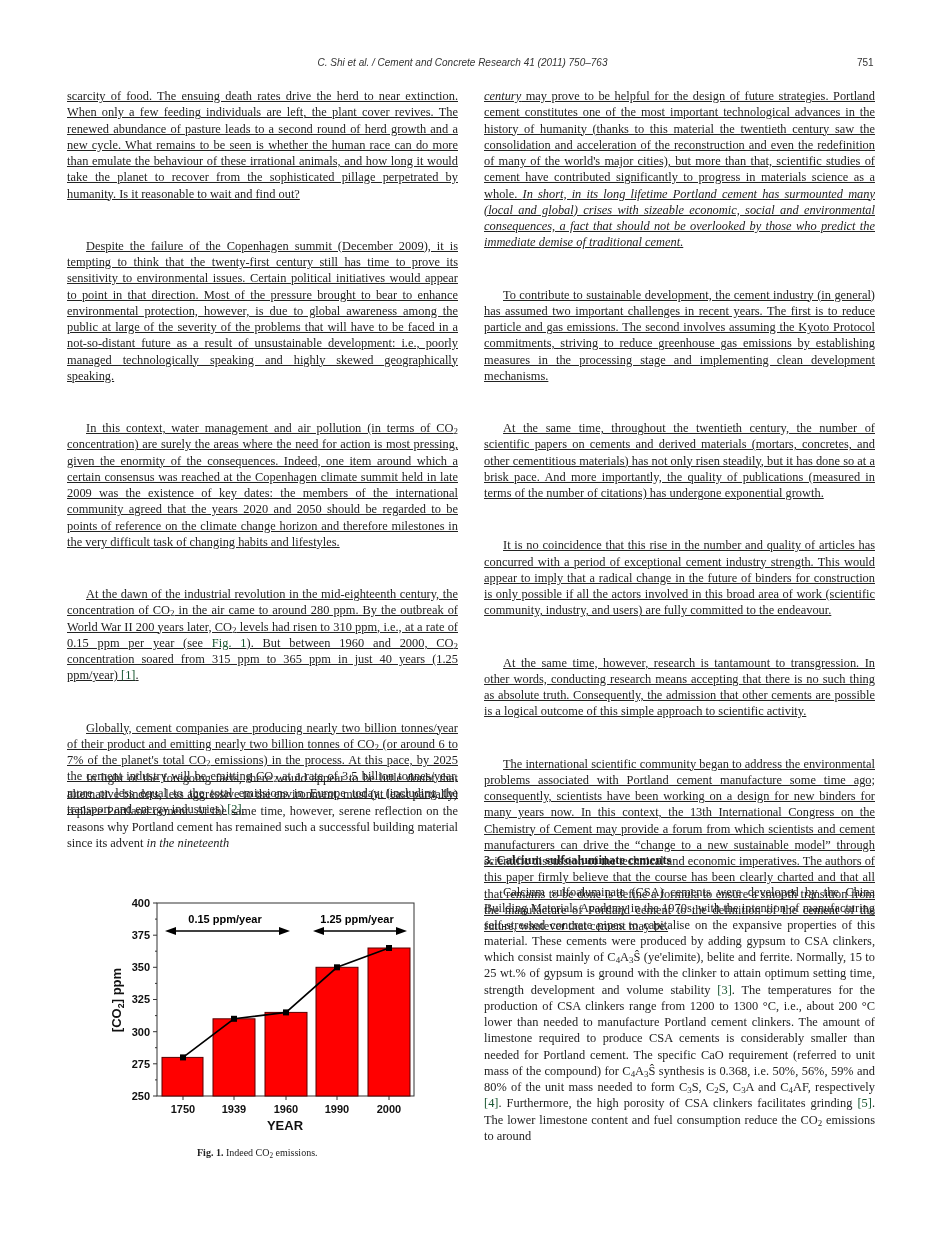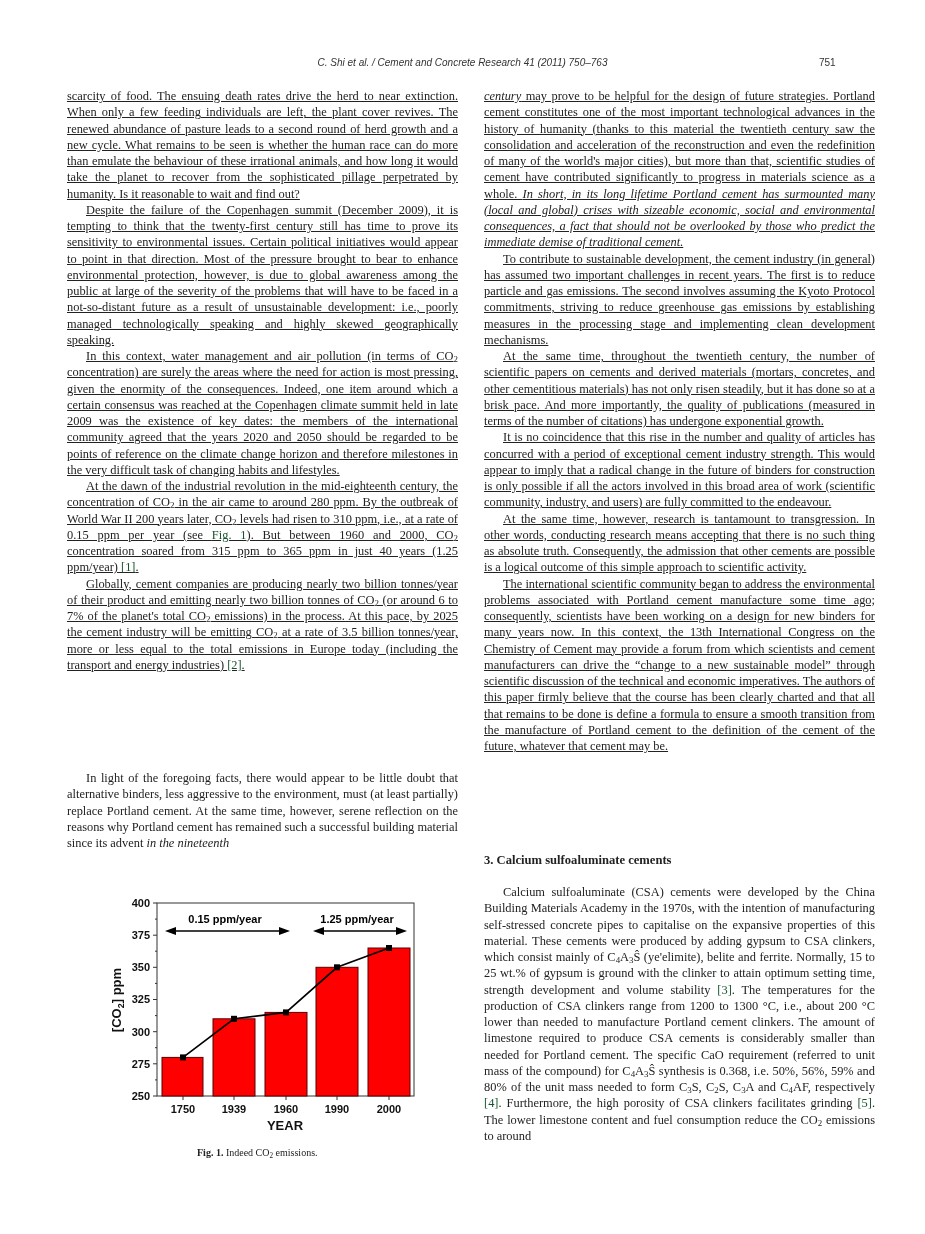--- a/index.html
+++ b/index.html
@@ -1,28 +1,28 @@
 <!DOCTYPE html>
 <html><head>
 <meta charset="utf-8">
 <style>
   html,body{margin:0;padding:0;background:#fff;}
   body{width:925px;height:1234px;position:relative;overflow:hidden;color:#222;
        font-family:"DejaVu Serif","Liberation Serif",serif;}
   .running-head{position:absolute;top:57px;left:0;width:925px;height:14px;
        font-family:"Liberation Sans",sans-serif;font-size:10px;font-style:italic;color:#333;}
   .running-head .title{position:absolute;left:0;width:925px;text-align:center;font-size:10px;}
-  .running-head .pageno{position:absolute;left:819px;font-style:normal;}
+  .running-head .pageno{position:absolute;left:857px;font-style:normal;}
   .col{position:absolute;top:88px;width:391px;
        font-family:"Liberation Serif",serif;font-size:12.4px;line-height:16.25px;
        text-align:justify;hyphens:manual;}
   .col-left{left:67px;}
   .col-right{left:484px;}
   .col p{margin:0;text-indent:0;text-decoration:underline;}
-  .col p.ind{text-indent:19px;}
+  .col p.ind{text-indent:19px;margin-top:36px;}
   .col p.noind{text-indent:0;}
   .col .it{font-style:italic;margin-top:17px;}
   .ref{color:#14532d;}
   sub{font-size:0.72em;vertical-align:-0.25em;line-height:0;}
   h2{font-family:"Liberation Serif",serif;font-weight:bold;font-size:12.6px;margin:0;line-height:16px;}
   .sec-left{position:absolute;left:67px;top:754px;}
   .sec-right{position:absolute;left:484px;top:852px;}
   .figure{position:absolute;left:100px;top:890px;width:330px;height:280px;}
   .figcap{position:absolute;left:0;width:925px;top:1147px;font-size:10px;
        font-family:"Liberation Serif",serif;}

